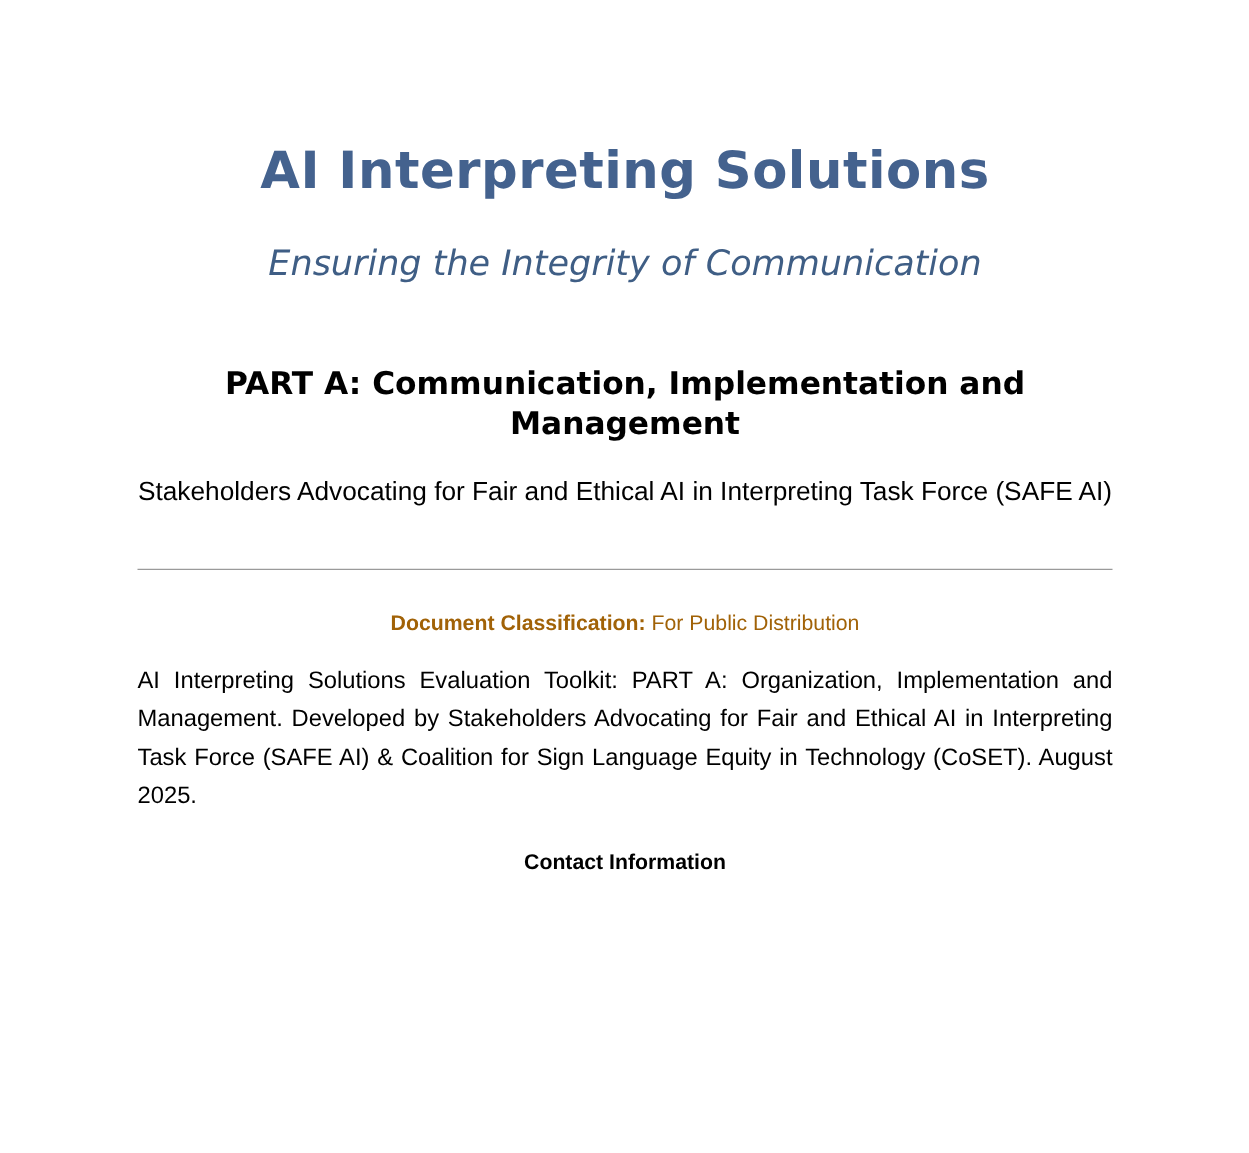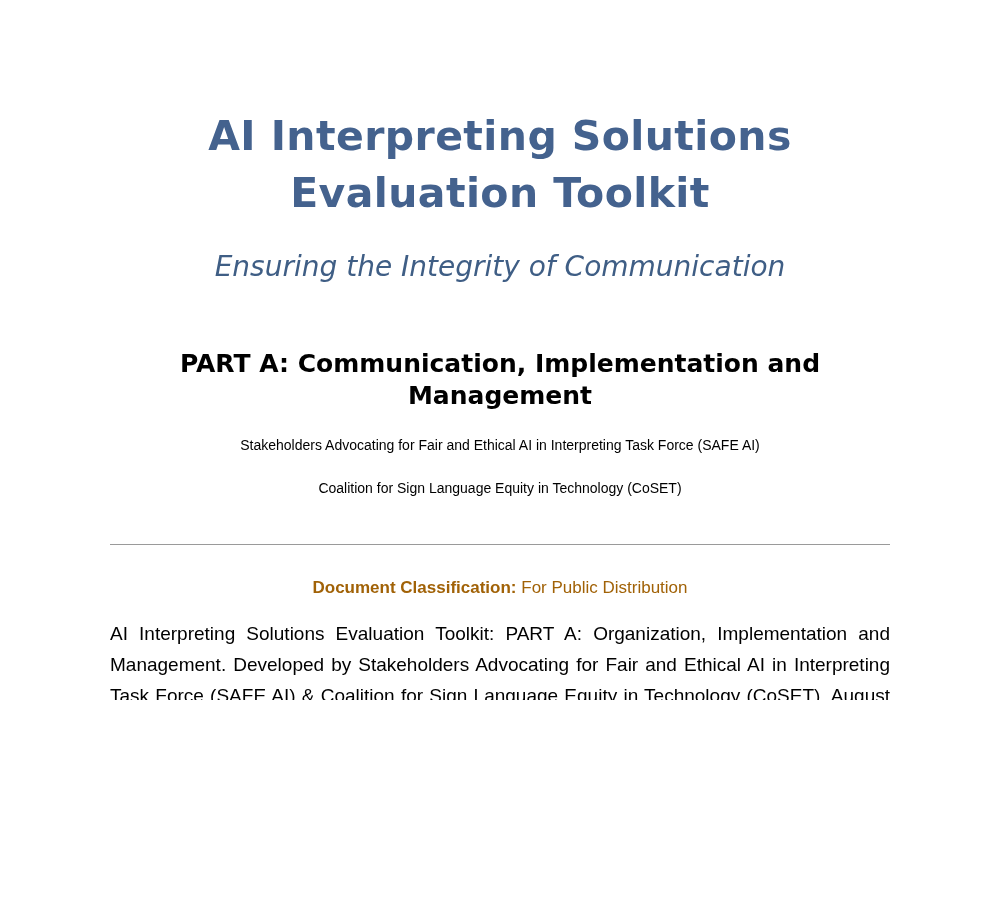--- a/index.html
+++ b/index.html
@@ -71,21 +71,21 @@
     text-align: center;
     font-size: 21px;
     font-weight: bold;
     line-height: 1.3;
     color: #000000;
   }
   .org-line {
     margin: 0;
     padding-top: 22px;
     text-align: center;
-    font-size: 14px;
+    font-size: 21px;
     font-weight: normal;
     line-height: 1.52;
     color: #000000;
   }
   .pub-date {
     margin: 0;
     padding-top: 24px;
     text-align: center;
     font-size: 21px;
     line-height: 1.3;
@@ -147,31 +147,29 @@
   }
 </style>
 </head>
 <body>
 
 <div class="page">
   <div class="content">
 
     <h1 class="doc-title">
       <span>AI Interpreting Solutions</span><br>
-      <span>Evaluation Toolkit</span>
     </h1>
 
     <p class="doc-subtitle">Ensuring the Integrity of Communication</p>
 
     <h2 class="part-heading">PART A: Communication, Implementation and Management</h2>
 
 
     <p class="org-line">Stakeholders Advocating for Fair and Ethical AI in Interpreting Task Force (SAFE AI)</p>
 
-    <p class="org-line">Coalition for Sign Language Equity in Technology (CoSET)</p>
 
 
     <hr class="divider">
 
     <p class="classification">
       <span class="lbl">Document Classification:</span>
       <span class="val">For Public Distribution</span>
     </p>
 
 

